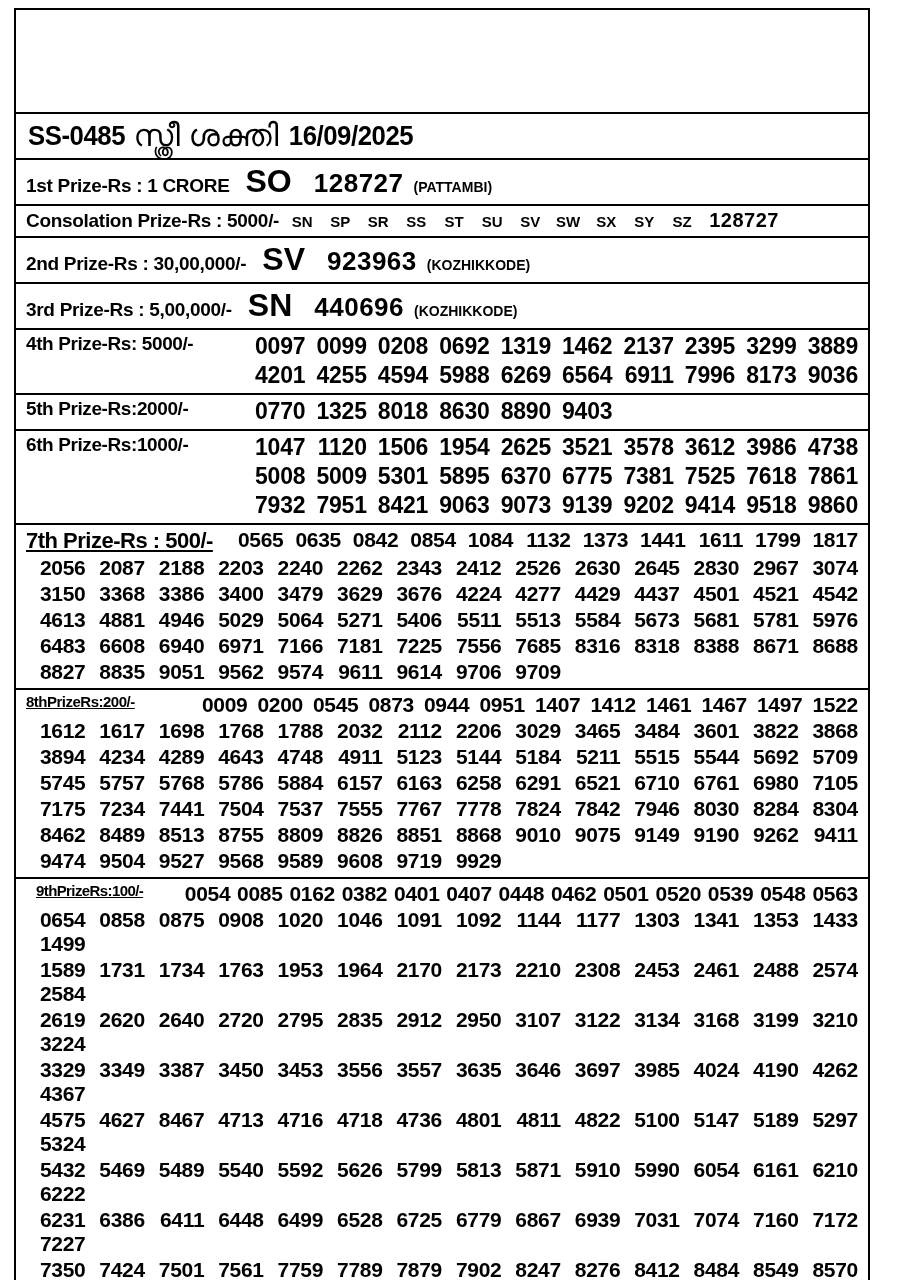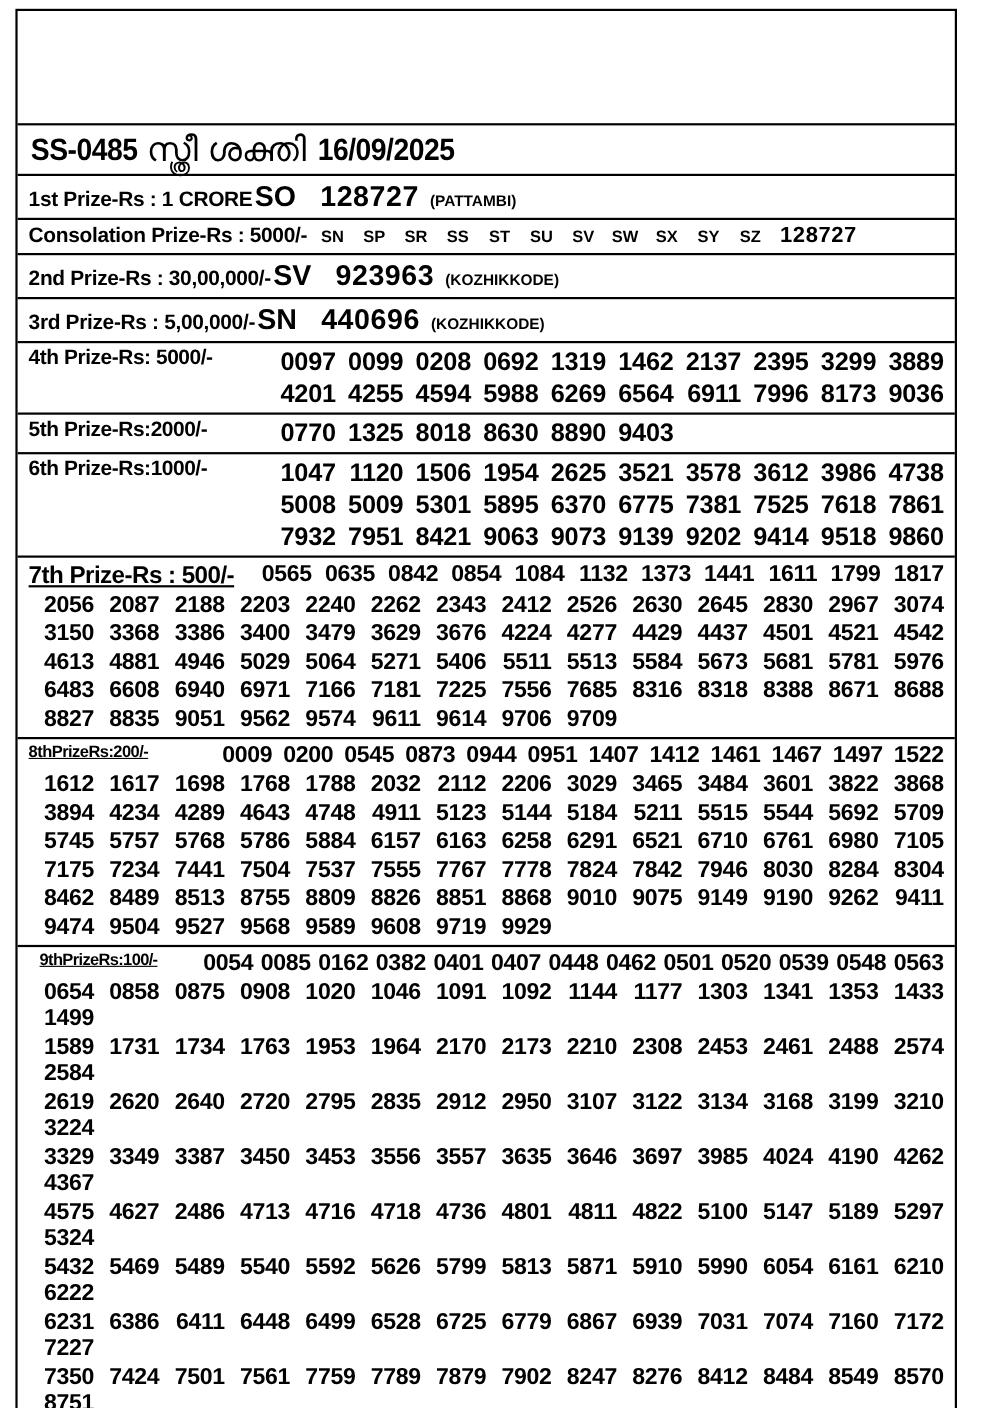--- a/index.html
+++ b/index.html
@@ -71,23 +71,23 @@
     align-items: baseline;
     white-space: nowrap;
   }
   .plabel {
     font-size: 19px;
     font-weight: bold;
     letter-spacing: -0.3px;
     white-space: nowrap;
   }
   .pser {
-    font-size: 26px;
-    font-weight: bold;
-    margin-left: 2px;
+    font-size: 32px;
+    font-weight: bold;
+    margin-left: 16px;
     white-space: nowrap;
   }
   .pnum {
     font-size: 26px;
     font-weight: bold;
     margin-left: 22px;
     letter-spacing: 0.5px;
     white-space: nowrap;
   }
   .ploc {
@@ -611,21 +611,21 @@
           <span>3697</span>
           <span>3985</span>
           <span>4024</span>
           <span>4190</span>
           <span>4262</span>
           <span>4367</span>
         </div>
         <div class="numgrid g9b rowgap">
           <span>4575</span>
           <span>4627</span>
-          <span>2486</span>
+          <span>8467</span>
           <span>4713</span>
           <span>4716</span>
           <span>4718</span>
           <span>4736</span>
           <span>4801</span>
           <span>4811</span>
           <span>4822</span>
           <span>5100</span>
           <span>5147</span>
           <span>5189</span>

